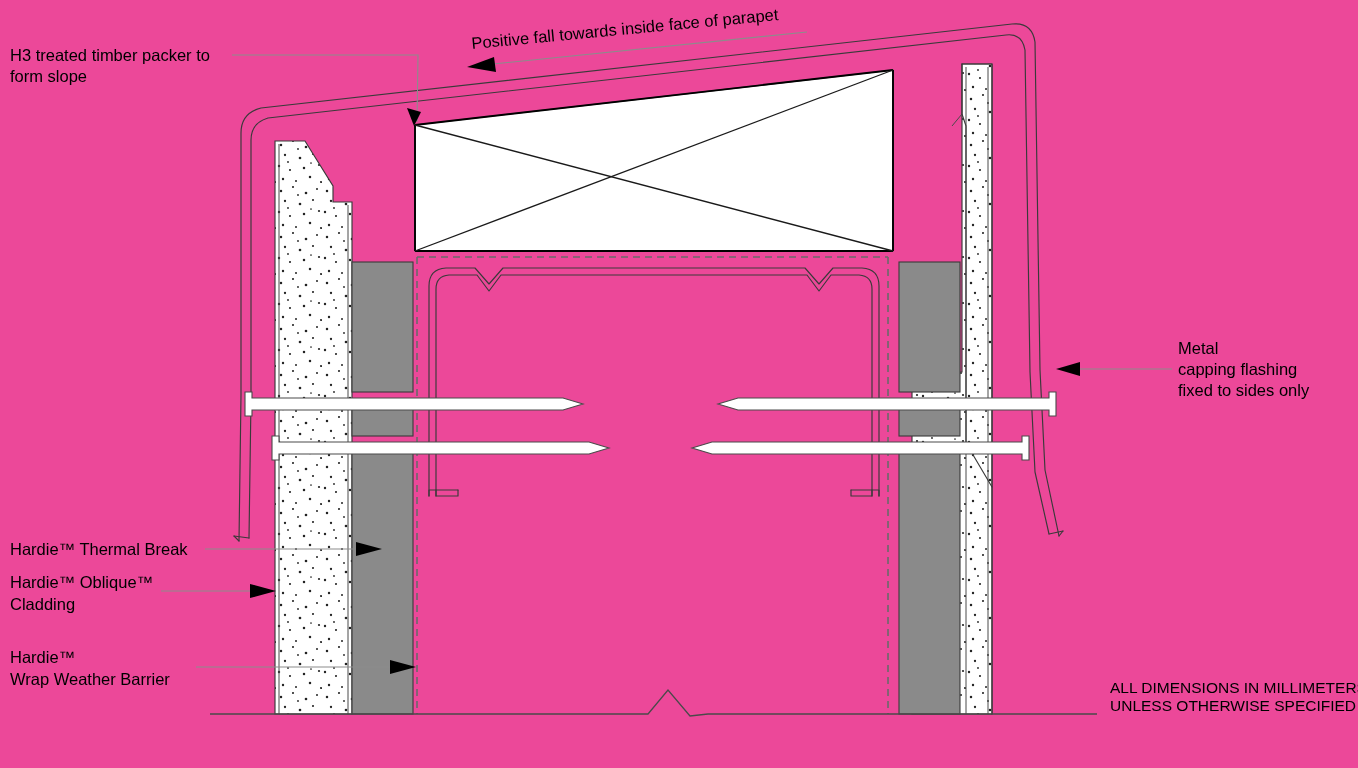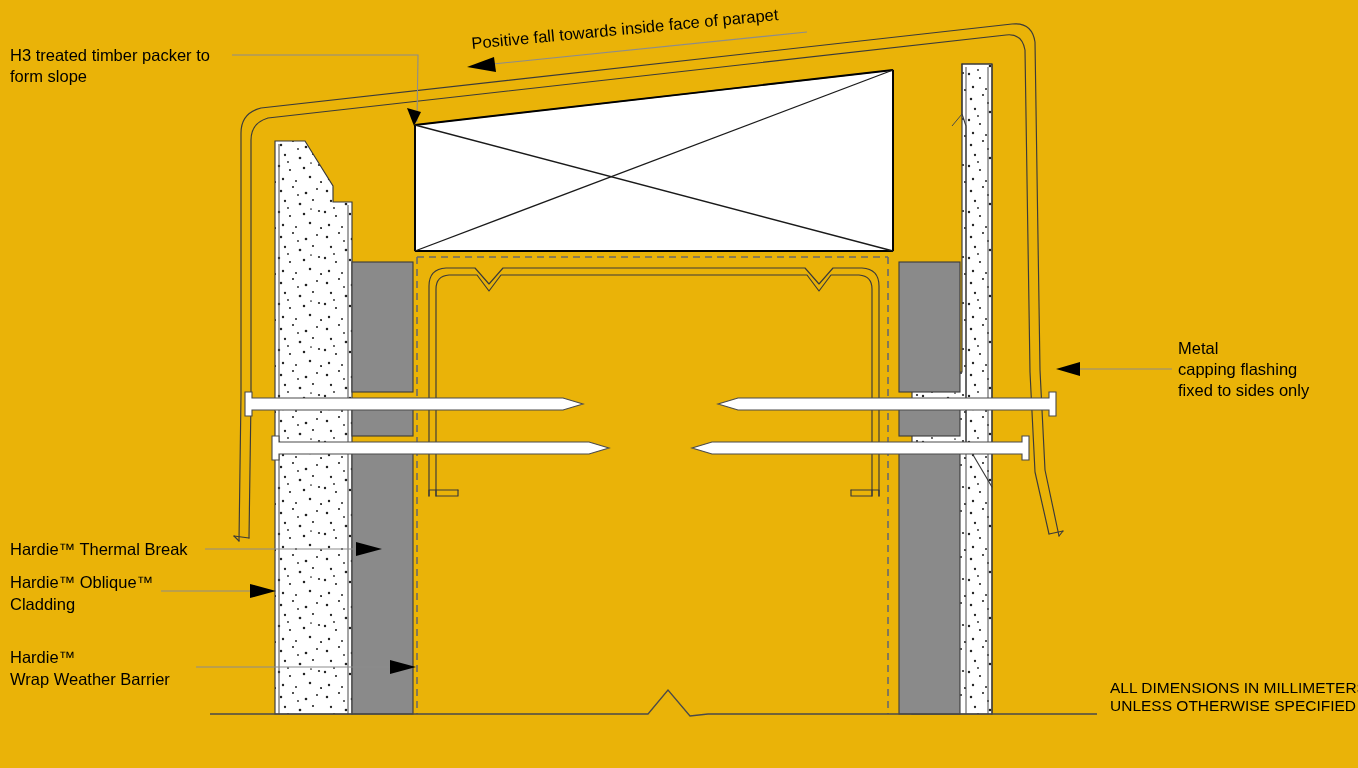--- a/index.html
+++ b/index.html
@@ -10,21 +10,21 @@
   body {
     width: 1358px;
     height: 768px;
     overflow: hidden;
     font-family: "Liberation Sans", sans-serif;
   }
   #drawing-root {
     position: relative;
     width: 1358px;
     height: 768px;
-    background: #eab308;
+    background: #ec4899;
   }
   svg#detail-svg {
     position: absolute;
     top: 0;
     left: 0;
     width: 1358px;
     height: 768px;
     display: block;
   }
   .anno-text {

